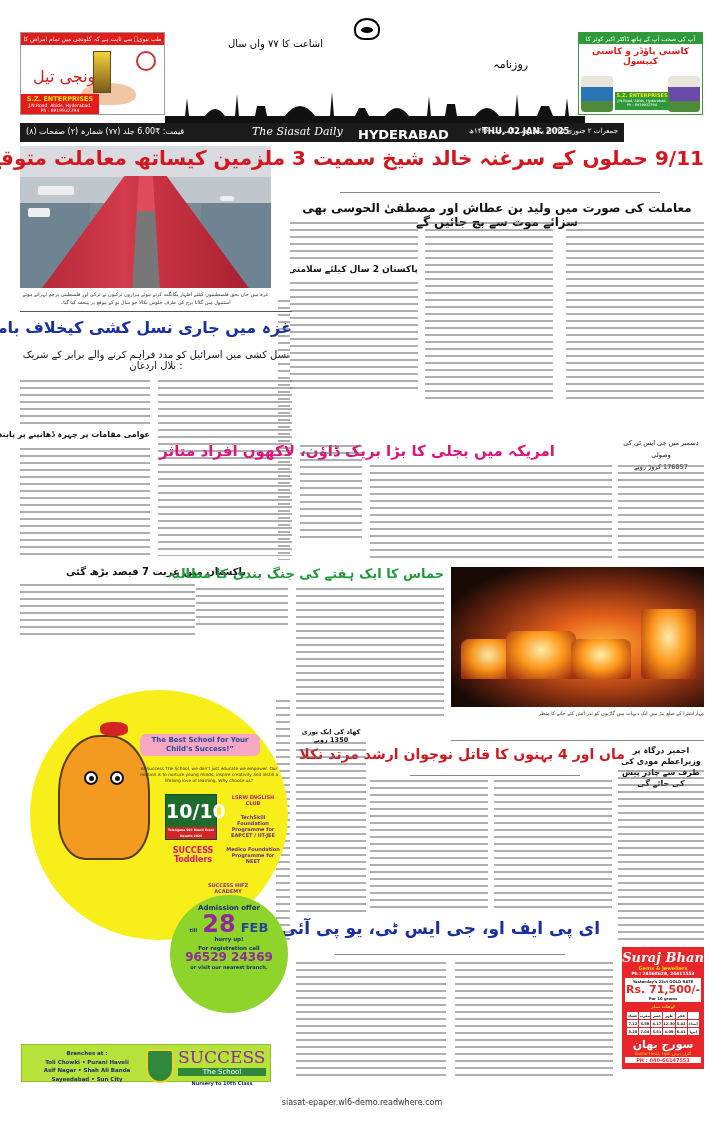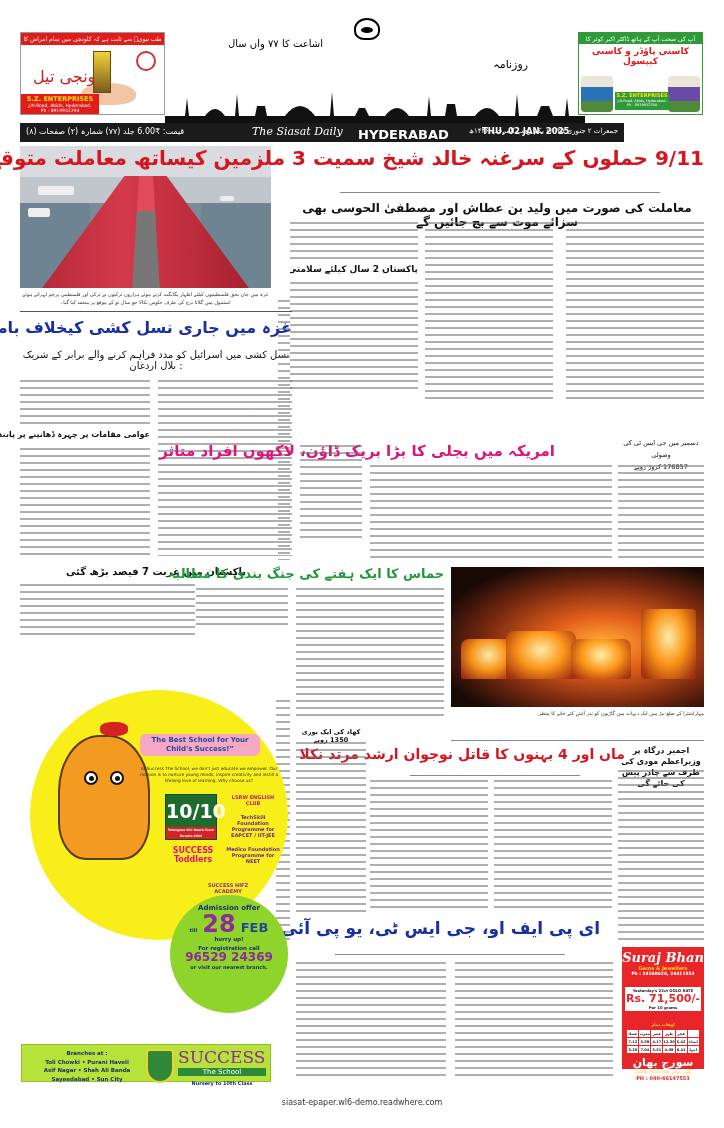--- a/index.html
+++ b/index.html
@@ -109,21 +109,21 @@
   .branches .crest { position: absolute; left: 124px; top: 4px; width: 28px; height: 34px; background: #2e8a3a; border-radius: 4px 4px 14px 14px; border: 2px solid #f0d030; }
   .branches .success { position: absolute; left: 156px; top: 2px; font-size: 17px; color: #8e2a9a; font-family: "DejaVu Serif", serif; letter-spacing: 0; }
   .branches .theschool { position: absolute; left: 156px; top: 23px; width: 88px; background: #2e8a3a; color: #fff; font-size: 7px; text-align: center; }
   .branches .nurs { position: absolute; left: 156px; top: 35px; width: 88px; font-size: 5px; font-weight: bold; text-align: center; color: #1a2f6a; }
 
   
   .suraj { left: 622px; top: 947px; width: 82px; height: 122px; background: #e8262a; color: #fff; text-align: center; }
   .suraj .nm { font-family: "DejaVu Serif", serif; font-style: italic; font-size: 13px; font-weight: bold; margin-top: 3px; }
   .suraj .gj { color: #ffd21a; font-size: 5px; font-weight: bold; }
   .suraj .ph { font-size: 4.4px; font-weight: bold; }
-  .suraj .rate { background: #fff; color: #e8262a; margin: 11px 3px; padding: 1px 0; }
+  .suraj .rate { background: #fff; color: #e8262a; margin: 2px 3px; padding: 1px 0; }
   .suraj .rate .y { color: #222; font-size: 3.8px; font-weight: bold; }
   .suraj .rate .rs { font-size: 11px; font-weight: 900; line-height: 12px; }
   .suraj .rate .per { color: #222; font-size: 3.8px; font-weight: bold; }
   .suraj table { margin: 2px auto; border-collapse: collapse; background: #fff; color: #222; font-size: 3.6px; }
   .suraj td { border: 0.5px solid #e8262a; width: 12px; height: 8px; text-align: center; font-weight: bold; }
   .suraj .un { font-size: 11px; font-weight: bold; margin-top: 1px; }
   .suraj .ad2 { font-size: 4px; color: #ffd21a; }
   .suraj .ph2 { background: #fff; color: #e8262a; font-size: 5px; font-weight: bold; margin: 1px 3px 0; }
 
   .footer { left: 0; top: 1098px; width: 724px; font-size: 8px; color: #333; text-align: center; }

